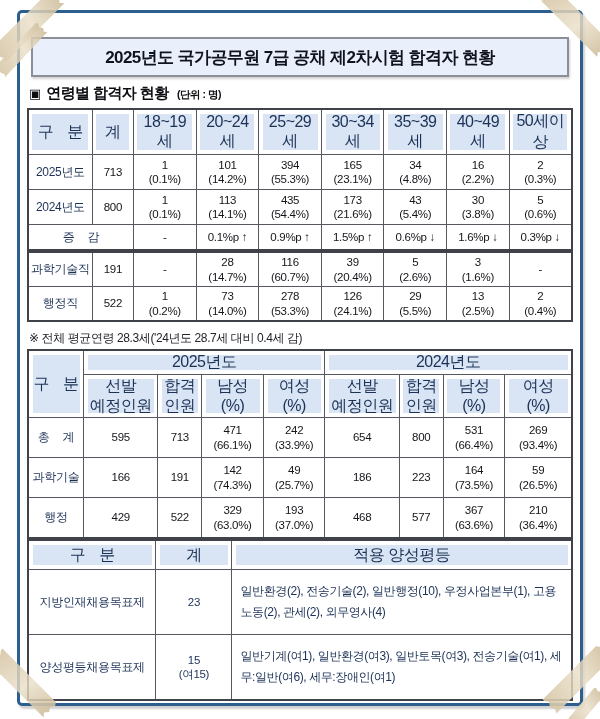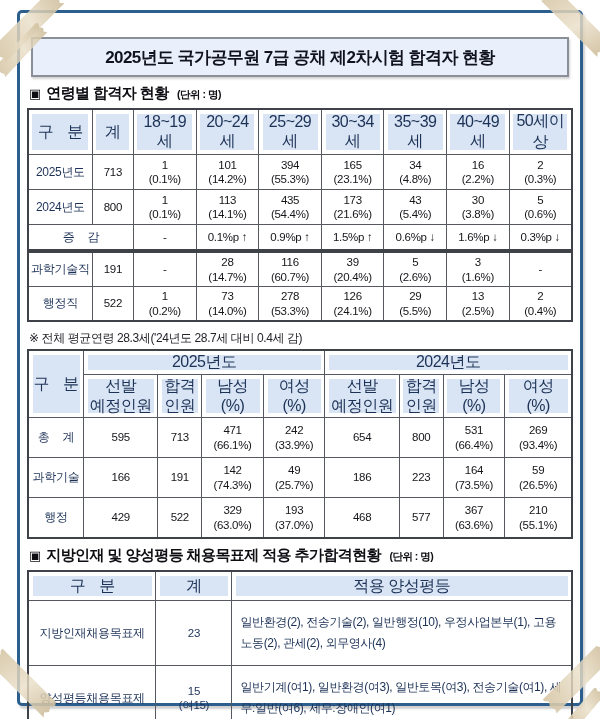--- a/index.html
+++ b/index.html
@@ -299,29 +299,25 @@
         <td>522</td>
         <td>329
 (63.0%)</td>
         <td>193
 (37.0%)</td>
         <td>468</td>
         <td>577</td>
         <td>367
 (63.6%)</td>
         <td>210
-(55.1%)</td>
+(36.4%)</td>
       </tr>
     </tbody>
       </table>
 
-    <div class="sec-head">
-      <span class="marker">▣</span><span class="sec-title">지방인재 및 양성평등 채용목표제 적용 추가합격현황</span>
-      <span class="unit">(단위 : 명)</span>
-    </div>
 
     <table class="tbl quota-tbl">
       <colgroup>
         <col style="width:23.5%">
           <col style="width:14%">
           <col style="width:62.5%">
       </colgroup>
       <tbody>
           <tr class="hdr">
         <th class="gap">구 분</th>

